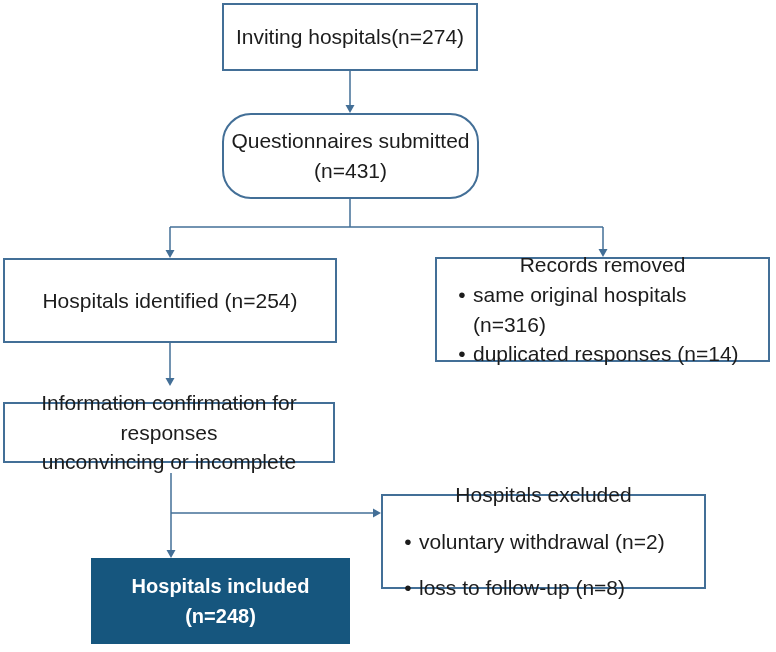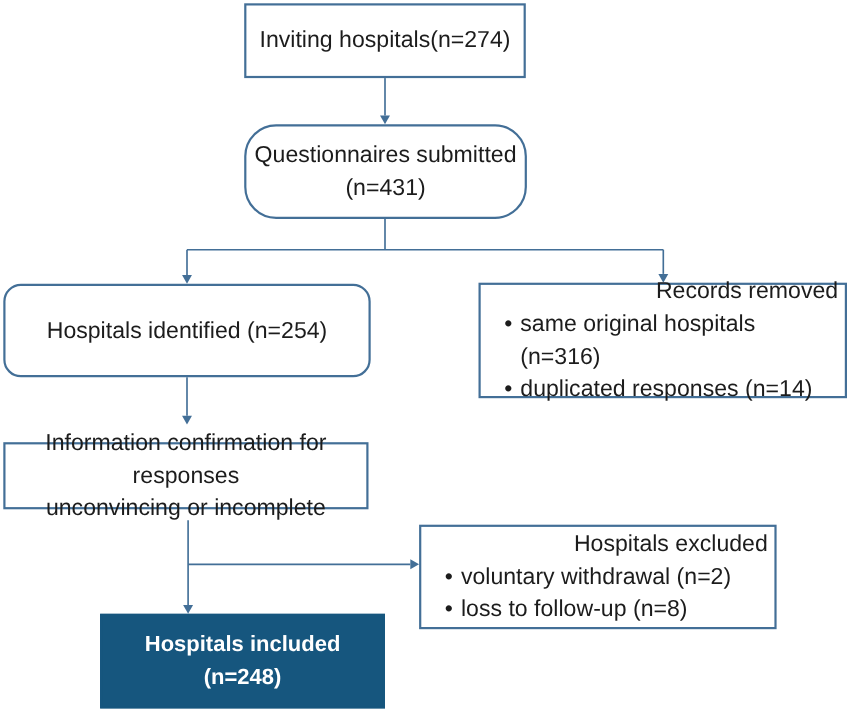--- a/index.html
+++ b/index.html
@@ -37,21 +37,21 @@
     color: var(--text);
     font-size: 21px;
     line-height: 1.42;
     display: flex;
     flex-direction: column;
     justify-content: center;
     align-items: center;
     text-align: center;
   }
   .box.bullets { align-items: stretch; padding: 4px 6px; }
-  .box.bullets .box-title { text-align: right; }
+  .box.bullets .box-title { text-align: center; }
   .bullet-row {
     display: flex;
     text-align: left;
     padding-left: 8px;
   }
   .bullet-glyph {
     width: 22px;
     flex: 0 0 22px;
     text-align: center;
   }
@@ -60,24 +60,24 @@
     border-color: var(--highlight-fill);
     color: var(--highlight-text);
     font-weight: bold;
     font-size: 20px;
     line-height: 1.5;
     margin-left: 48px;
   }
   
   #box-inviting      { left: 222px; top: 3px;   width: 256px; height: 68px;  }
   #box-questionnaires{ left: 222px; top: 113px; width: 257px; height: 86px; border-radius: 29px;  }
-  #box-identified    { left: 3px;   top: 258px; width: 334px; height: 85px; border-radius: 16px;  }
+  #box-identified    { left: 3px;   top: 258px; width: 334px; height: 85px;  }
   #box-removed       { left: 435px; top: 257px; width: 335px; height: 105px; }
   #box-confirmation  { left: 3px;   top: 402px; width: 332px; height: 61px;  }
-  #box-excluded      { left: 381px; top: 477px; width: 325px; height: 95px;  }
+  #box-excluded      { left: 381px; top: 494px; width: 325px; height: 95px; gap: 17px;  }
   #box-included      { left: 43px;  top: 558px; width: 259px; height: 86px;  }
 </style>
 </head>
 <body>
 
 <div class="canvas">
 
   <svg class="connectors" viewBox="0 0 776 652" aria-hidden="true">
 
     <g>

